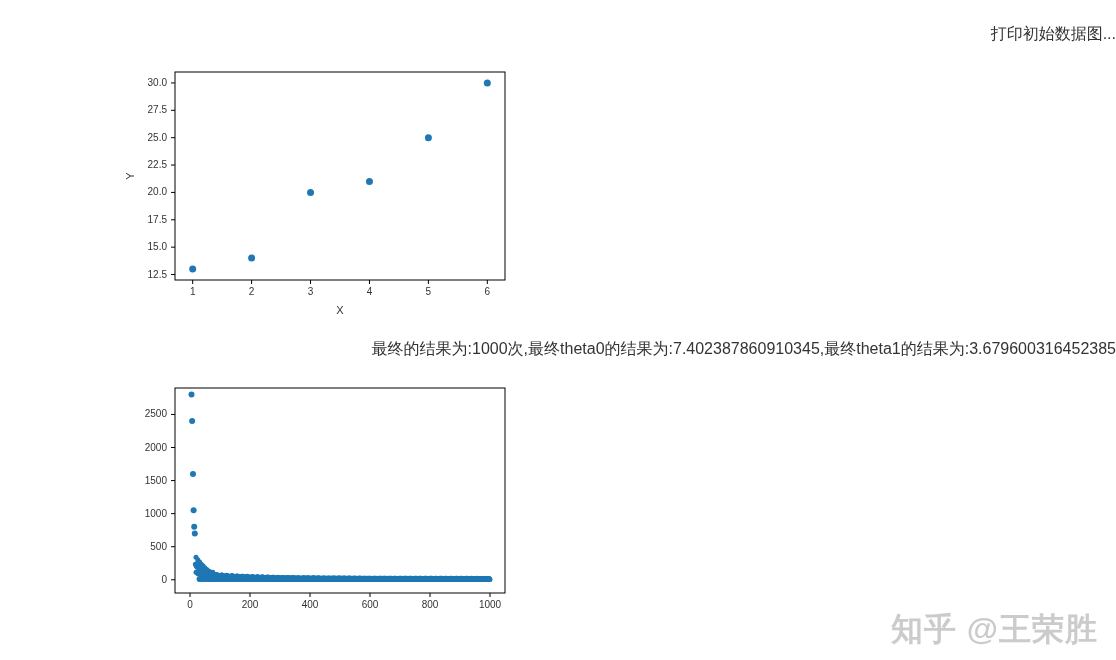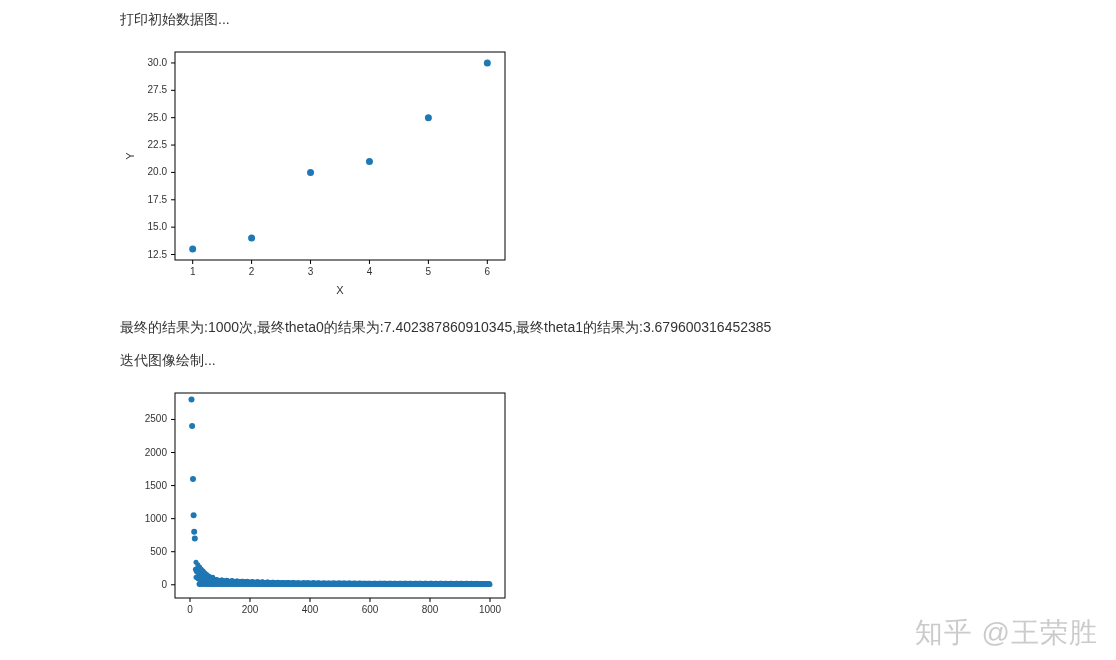--- a/index.html
+++ b/index.html
@@ -10,37 +10,38 @@
       color: #333;
       width: 1116px;
       height: 660px;
       background: #fff;
       position: relative;
     }
     .content {
       padding: 8px 0 0 120px;
     }
     .text-line {
-      margin: 2px 0;
-      font-size: 14px;
+      margin: 15px 0;
+      font-size: 16px;
       line-height: 1.4;
+      text-align: right;
     }
     .chart-container {
       margin: 10px 0 18px 0;
     }
     svg {
       display: block;
     }
     .watermark {
       position: absolute;
       right: 18px;
       bottom: 8px;
-      font-size: 28px;
+      font-size: 32px;
       color: rgba(160,160,160,0.55);
-      font-weight: 400;
+      font-weight: 700;
       pointer-events: none;
       letter-spacing: 1px;
     }
     .tick-line { stroke: #000; stroke-width: 1; }
     .tick-label { font-size: 10px; fill: #333; font-family: sans-serif; }
     .axis-label { font-size: 11px; fill: #333; font-family: sans-serif; }
     .dot { fill: #1f77b4; }
   </style>
 </head>
 <body>
@@ -85,21 +86,20 @@
         <circle cx="131.6071428571429" cy="198.10526315789474" r="3.5" class="dot"></circle>
         <circle cx="190.53571428571428" cy="132.42105263157896" r="3.5" class="dot"></circle>
         <circle cx="249.46428571428572" cy="121.47368421052632" r="3.5" class="dot"></circle>
         <circle cx="308.39285714285717" cy="77.68421052631578" r="3.5" class="dot"></circle>
         <circle cx="367.3214285714286" cy="22.94736842105263" r="3.5" class="dot"></circle>
       </svg>
   </div>
 
   <div class="text-line">最终的结果为:1000次,最终theta0的结果为:7.402387860910345,最终theta1的结果为:3.679600316452385</div>
 
-  <div class="text-line" style="margin-top:14px;">迭代图像绘制...</div>
 
   <div class="chart-container">
     <svg id="chart2" width="400" height="245">
         <rect x="55" y="12" width="330" height="205" fill="none" stroke="#000" stroke-width="1"></rect>
         <line x1="70" y1="217" x2="70" y2="221" class="tick-line"></line>
         <text x="70" y="232" text-anchor="middle" class="tick-label">0</text>
         <line x1="130" y1="217" x2="130" y2="221" class="tick-line"></line>
         <text x="130" y="232" text-anchor="middle" class="tick-label">200</text>
         <line x1="190" y1="217" x2="190" y2="221" class="tick-line"></line>
         <text x="190" y="232" text-anchor="middle" class="tick-label">400</text>

